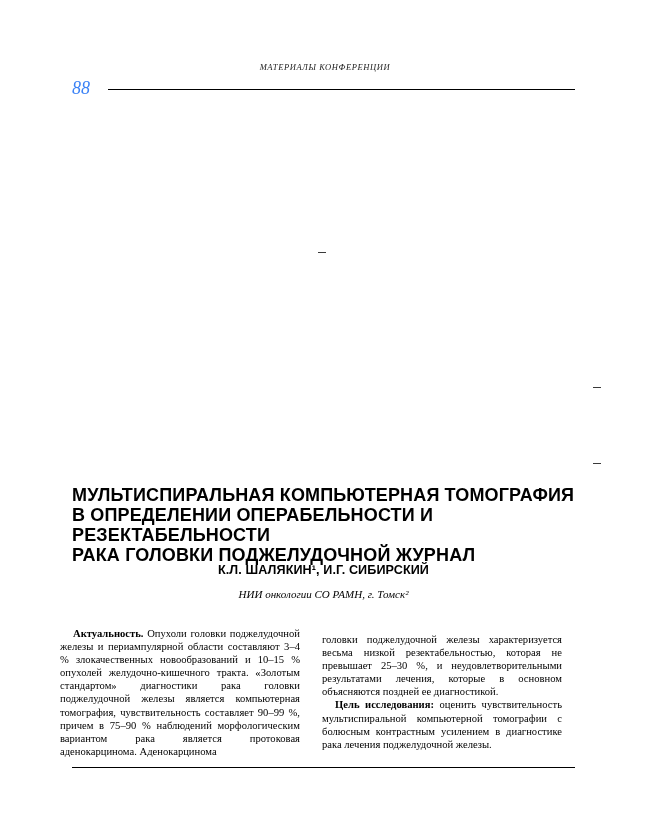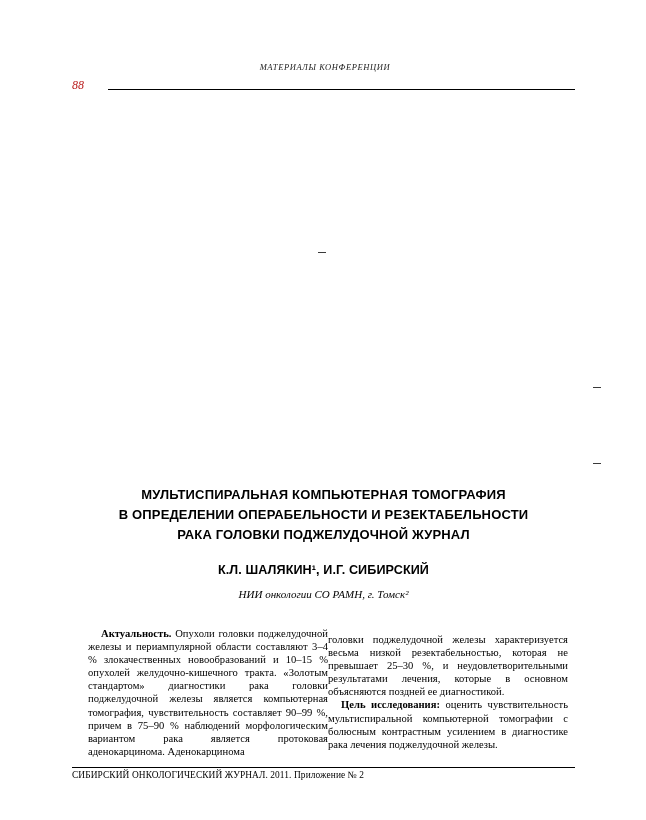--- a/index.html
+++ b/index.html
@@ -33,22 +33,22 @@
     font-style: italic;
     font-size: 8.5px;
     letter-spacing: 0.6px;
     color: #1a1a1a;
   }
   .folio {
     position: absolute;
     left: 72px;
     top: 78px;
     font-style: italic;
-    font-size: 12px;
-    color: #b91c1c;
+    font-size: 18px;
+    color: #3b82f6;
   }
   .rule-top {
     position: absolute;
     left: 108px;
     top: 89px;
     width: 467px;
     height: 1px;
     background: #000;
   }
 
@@ -58,24 +58,24 @@
     background: #3a3a3a;
     height: 1px;
   }
 
   
   .title {
     position: absolute;
     left: 72px;
     top: 485px;
     width: 503px;
-    text-align: center;
+    text-align: left;
     font-family: "Liberation Sans", sans-serif;
     font-weight: bold;
-    font-size: 13px;
+    font-size: 18px;
     line-height: 20px;
     letter-spacing: 0.15px;
     color: #000;
   }
   .authors {
     position: absolute;
     left: 72px;
     top: 563px;
     width: 503px;
     text-align: center;
@@ -92,24 +92,25 @@
     text-align: center;
     font-style: italic;
     font-size: 11px;
     line-height: 13.5px;
     color: #000;
   }
 
   
   .cols {
     position: absolute;
-    left: 88px;
+    left: 60px;
     top: 627px;
     width: 503px;
     display: flex;
+    gap: 22px;
   }
   .col {
     width: 240px;
     font-size: 10.6px;
     line-height: 13.1px;
     text-align: justify;
     color: #000;
   }
   .col p {
     margin: 0;
@@ -171,15 +172,14 @@
     <div class="col">
       <p><b class="lead">Актуальность.</b><span> Опухоли головки поджелудочной железы и периампулярной области составляют 3–4 % злокачественных новообразований и 10–15 % опухолей желудочно-кишечного тракта. «Золотым стандартом» диагностики рака головки поджелудочной железы является компьютерная томография, чувствительность составляет 90–99 %, причем в 75–90 % наблюдений морфологическим вариантом рака является протоковая аденокарцинома. Аденокарцинома</span></p>
     </div>
     <div class="col">
       <p class="noindent">головки поджелудочной железы характеризуется весьма низкой резектабельностью, которая не превышает 25–30 %, и неудовлетворительными результатами лечения, которые в основном объясняются поздней ее диагностикой.</p>
       <p><b class="lead">Цель исследования:</b><span> оценить чувствительность мультиспиральной компьютерной томографии с болюсным контрастным усилением в диагностике рака лечения поджелудочной железы.</span></p>
     </div>
   </div>
 
   <div class="rule-bottom"></div>
-  <div class="footer">СИБИРСКИЙ ОНКОЛОГИЧЕСКИЙ ЖУРНАЛ. 2011. Приложение № 2</div>
 
 </div>
 
 </body></html>

